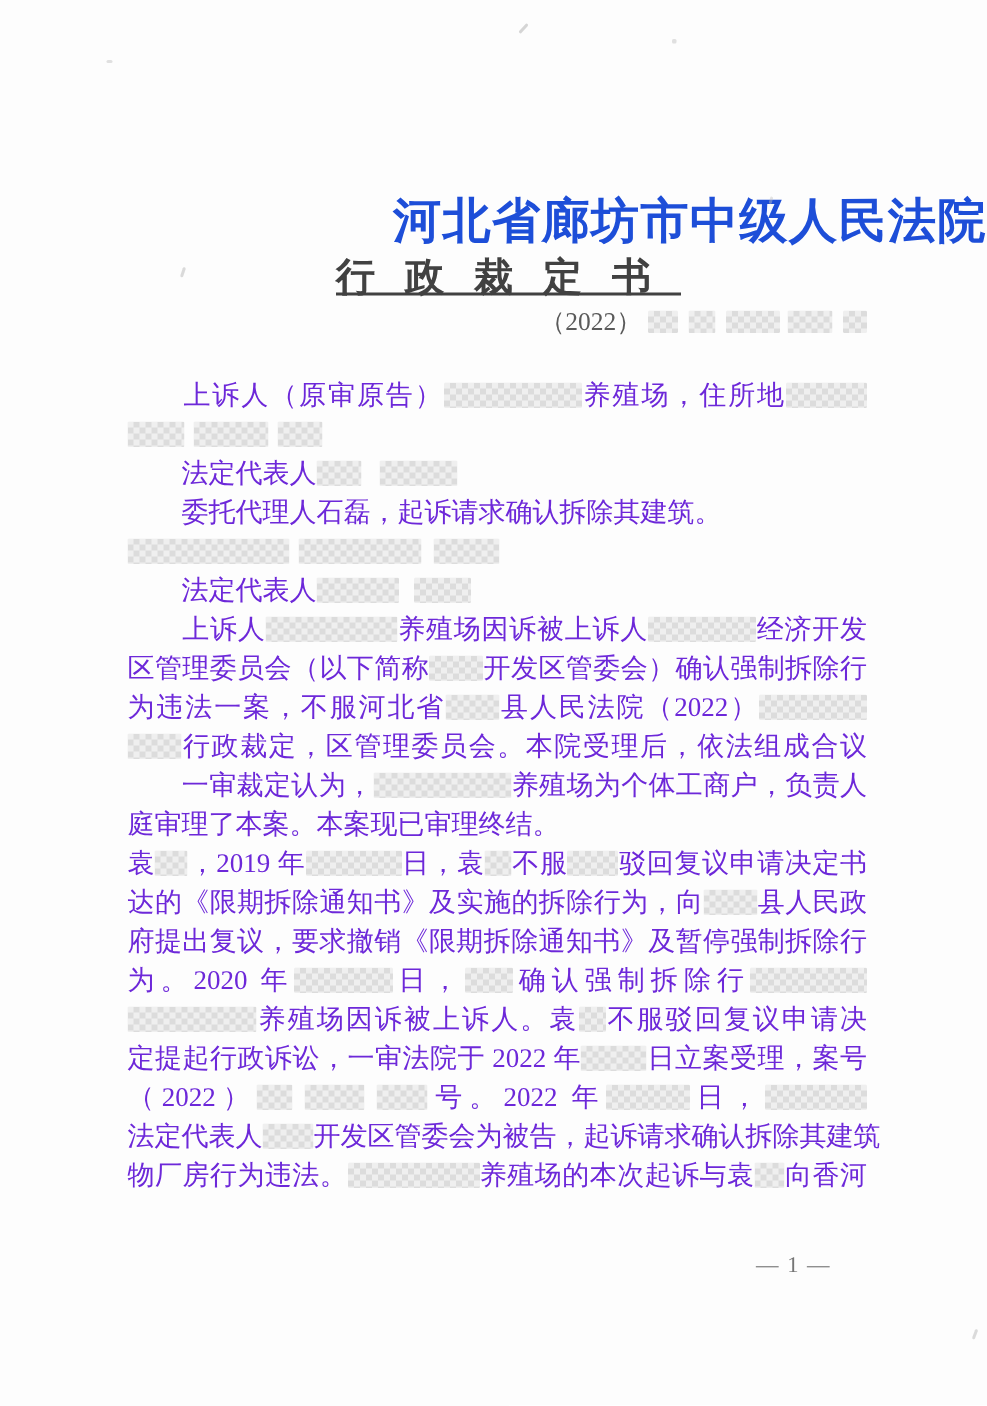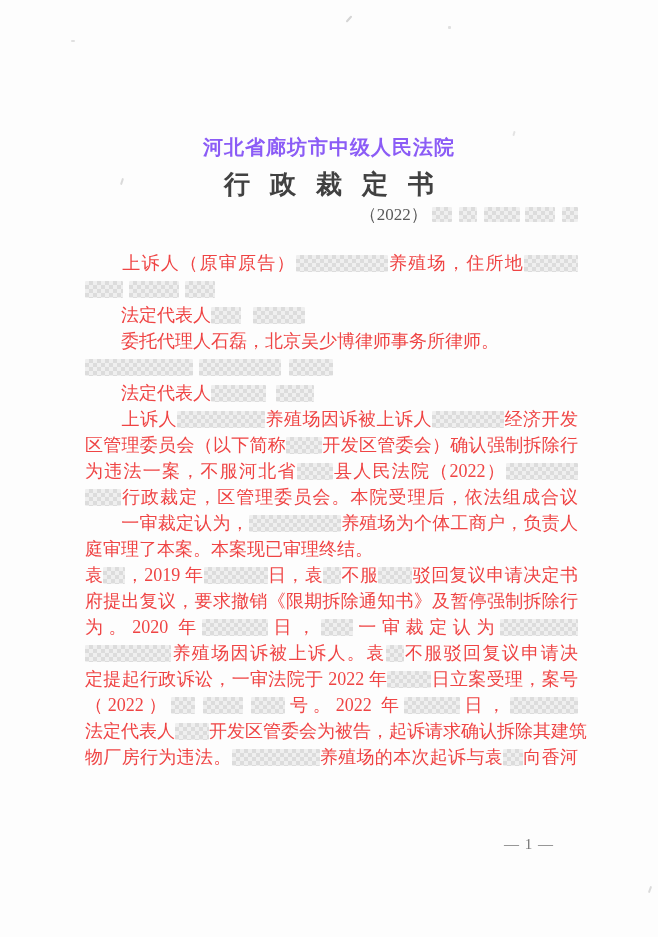--- a/index.html
+++ b/index.html
@@ -6,49 +6,50 @@
   .page{
     position:relative;
     width:658px;height:937px;
     background:#fdfdfd;
     font-family:"Liberation Serif","DejaVu Serif",serif;
     color:#4b4b4b;
     overflow:hidden;
   }
   .court{
     margin:130px 0 0 0;
-    text-align:center;
-    font-size:20px;line-height:34px;
+    text-align:right;
+    font-size:32px;line-height:34px;
     font-weight:bold;
     letter-spacing:1px;
-    color:#8b5cf6;
+    color:#1d4ed8;
   }
   .doc-title{
     margin-top:5px;
     text-align:center;
     font-size:26px;line-height:32px;
     font-weight:bold;
     letter-spacing:20px;
     text-indent:20px;
     color:#414141;
+    text-decoration:underline;
   }
   .case-line{
     margin-top:3px;
     text-align:right;
     padding-right:80px;
     font-size:17px;line-height:22px;
     color:#5a5a5a;
     white-space:nowrap;
   }
   .body-text{
     margin-top:24px;
     padding-left:85px;
     width:493px;
     font-size:18px;line-height:26px;
-    color:#ef4444;
+    color:#6d28d9;
   }
   .line{white-space:nowrap;height:26px;}
   .line.fill{text-align:justify;text-align-last:justify;}
   .indent-sp{display:inline-block;width:36px;}
   .sp{display:inline-block;height:1px;}
   .redact{
     display:inline-block;
     height:17px;
     vertical-align:-3px;
     border-radius:1px;
@@ -88,32 +89,33 @@
 
   <div class="case-line">
     <span>（2022）</span>
     <span id="case-redactions"><span class="redact" style="width: 20px;"></span><span class="sp" style="width: 7px;"></span><span class="redact" style="width: 18px;"></span><span class="sp" style="width: 7px;"></span><span class="redact" style="width: 36px;"></span><span class="sp" style="width: 5px;"></span><span class="redact" style="width: 30px;"></span><span class="sp" style="width: 7px;"></span><span class="redact" style="width: 16px;"></span></span>
   </div>
 
   <div class="body-text" id="body-lines">
       <div class="line fill"><span class="indent-sp"></span><span>上诉人（原审原告）</span><span class="redact" style="width: 92px;"></span><span>养殖场，住所地</span><span class="redact" style="width: 54px;"></span></div>
       <div class="line"><span class="redact" style="width: 38px;"></span><span class="sp" style="width: 6px;"></span><span class="redact" style="width: 50px;"></span><span class="sp" style="width: 6px;"></span><span class="redact" style="width: 30px;"></span></div>
       <div class="line"><span class="indent-sp"></span><span>法定代表人</span><span class="redact" style="width: 30px;"></span><span class="sp" style="width: 12px;"></span><span class="redact" style="width: 52px;"></span></div>
-      <div class="line"><span class="indent-sp"></span><span>委托代理人石磊，北京吴少博律师事务所律师。</span></div>
+      <div class="line"><span class="indent-sp"></span><span>委托代理人石磊，起诉请求确认拆除其建筑。</span></div>
       <div class="line"><span class="redact" style="width: 108px;"></span><span class="sp" style="width: 6px;"></span><span class="redact" style="width: 82px;"></span><span class="sp" style="width: 8px;"></span><span class="redact" style="width: 44px;"></span></div>
       <div class="line"><span class="indent-sp"></span><span>法定代表人</span><span class="redact" style="width: 55px;"></span><span class="sp" style="width: 10px;"></span><span class="redact" style="width: 38px;"></span></div>
       <div class="line fill"><span class="indent-sp"></span><span>上诉人</span><span class="redact" style="width: 88px;"></span><span>养殖场因诉被上诉人</span><span class="redact" style="width: 72px;"></span><span>经济开发</span></div>
       <div class="line fill"><span>区管理委员会（以下简称</span><span class="redact" style="width: 36px;"></span><span>开发区管委会）确认强制拆除行</span></div>
       <div class="line fill"><span>为违法一案，不服河北省</span><span class="redact" style="width: 36px;"></span><span>县人民法院（2022）</span><span class="redact" style="width: 72px;"></span></div>
       <div class="line fill"><span class="redact" style="width: 36px;"></span><span>行政裁定，区管理委员会。本院受理后，依法组成合议</span></div>
       <div class="line fill"><span class="indent-sp"></span><span>一审裁定认为，</span><span class="redact" style="width: 92px;"></span><span>养殖场为个体工商户，负责人</span></div>
       <div class="line"><span>庭审理了本案。本案现已审理终结。</span></div>
       <div class="line fill"><span>袁</span><span class="redact" style="width: 22px;"></span><span>，2019 年</span><span class="redact" style="width: 64px;"></span><span>日，袁</span><span class="redact" style="width: 18px;"></span><span>不服</span><span class="redact" style="width: 34px;"></span><span>驳回复议申请决定书</span></div>
+      <div class="line fill"><span>达的《限期拆除通知书》及实施的拆除行为，向</span><span class="redact" style="width: 36px;"></span><span>县人民政</span></div>
       <div class="line fill"><span>府提出复议，要求撤销《限期拆除通知书》及暂停强制拆除行</span></div>
-      <div class="line fill"><span>为。2020 年</span><span class="redact" style="width: 66px;"></span><span>日，</span><span class="redact" style="width: 32px;"></span><span>一审裁定认为</span><span class="redact" style="width: 78px;"></span></div>
+      <div class="line fill"><span>为。2020 年</span><span class="redact" style="width: 66px;"></span><span>日，</span><span class="redact" style="width: 32px;"></span><span>确认强制拆除行</span><span class="redact" style="width: 78px;"></span></div>
       <div class="line fill"><span class="redact" style="width: 86px;"></span><span>养殖场因诉被上诉人。袁</span><span class="redact" style="width: 18px;"></span><span>不服驳回复议申请决</span></div>
       <div class="line fill"><span>定提起行政诉讼，一审法院于 2022 年</span><span class="redact" style="width: 44px;"></span><span>日立案受理，案号</span></div>
       <div class="line fill"><span>（2022）</span><span class="redact" style="width: 24px;"></span><span class="sp" style="width: 8px;"></span><span class="redact" style="width: 40px;"></span><span class="sp" style="width: 8px;"></span><span class="redact" style="width: 34px;"></span><span>号。2022 年</span><span class="redact" style="width: 56px;"></span><span>日，</span><span class="redact" style="width: 68px;"></span></div>
       <div class="line fill"><span>法定代表人</span><span class="redact" style="width: 34px;"></span><span>开发区管委会为被告，起诉请求确认拆除其建筑</span></div>
       <div class="line fill"><span>物厂房行为违法。</span><span class="redact" style="width: 88px;"></span><span>养殖场的本次起诉与袁</span><span class="redact" style="width: 20px;"></span><span>向香河</span></div>
     </div>
 
   <div class="page-number">— 1 —</div>
 
 </div>

